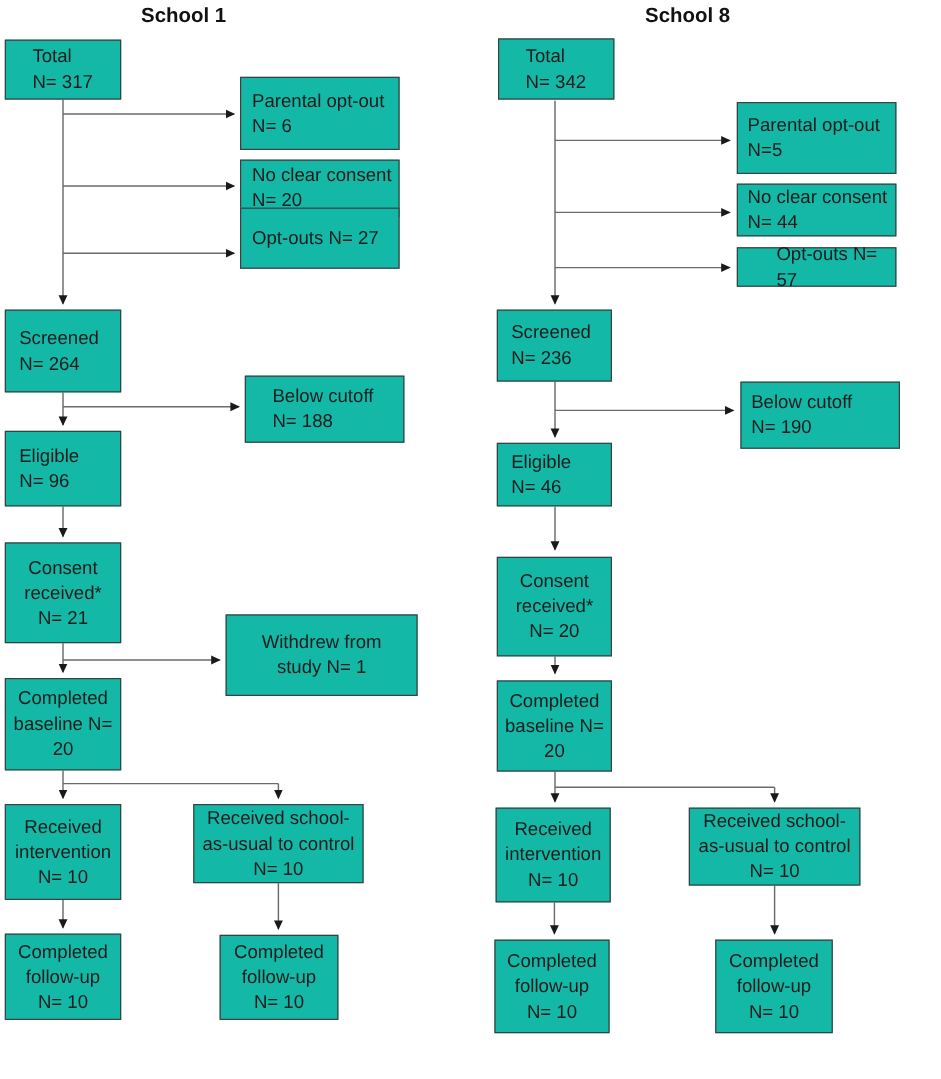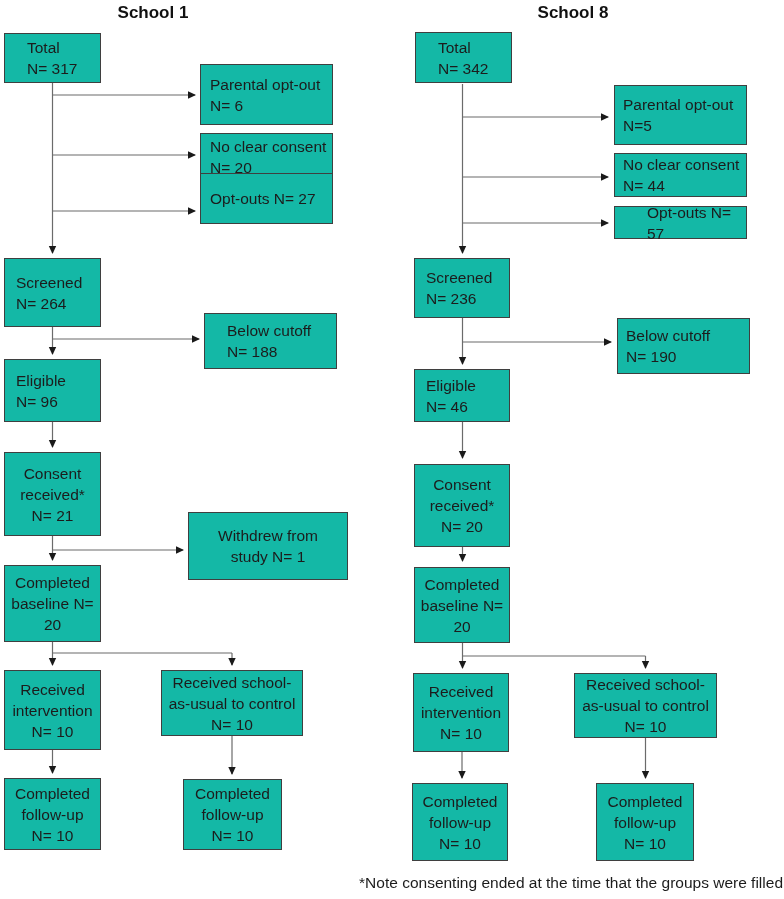--- a/index.html
+++ b/index.html
@@ -150,15 +150,14 @@
   <div class="node center" style="left:574px;top:673px;width:143px;height:65px;">Received school-
 as-usual to control
 N= 10</div>
   <div class="node center" style="left:412px;top:783px;width:96px;height:78px;">Completed
 follow-up
 N= 10</div>
   <div class="node center" style="left:596px;top:783px;width:98px;height:78px;">Completed
 follow-up
 N= 10</div>
 
-  <div class="footnote">*Note consenting ended at the time that the groups were filled</div>
 
 </div>
 
 </body></html>

